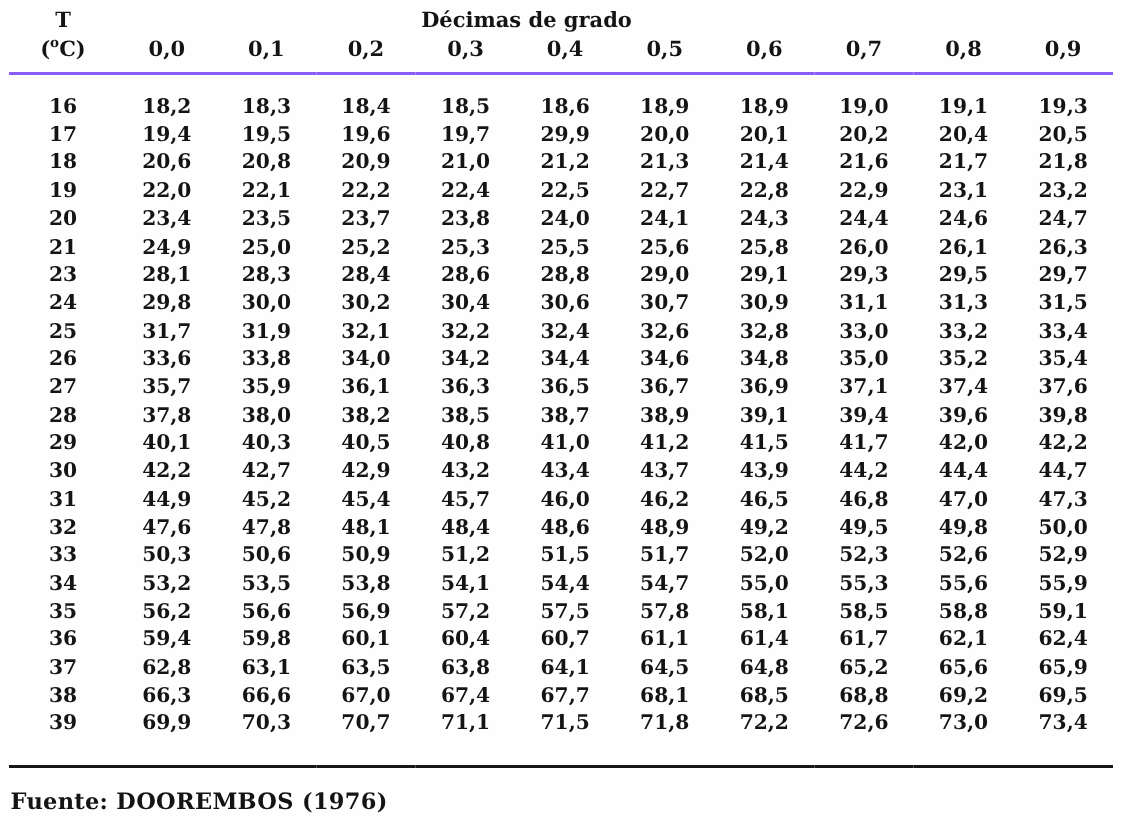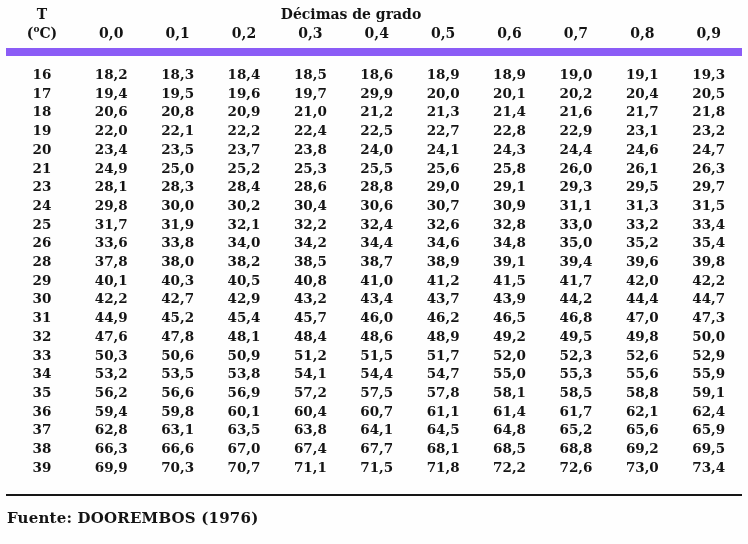--- a/index.html
+++ b/index.html
@@ -30,21 +30,21 @@
     font-weight: bold;
     text-align: center;
     vertical-align: bottom;
     padding: 0;
     line-height: 19px;
   }
   thead tr.hr1 th { height: 21px; }
   thead tr.hr2 th {
     height: 24px;
     padding-bottom: 5px;
-    border-bottom: 8px solid #8b5cf6;
+    border-bottom: 2px solid #8b5cf6;
   }
   thead th.group {
     
     padding-right: 118px;
   }
   sup.deg {
     font-size: 9px;
     vertical-align: super;
     line-height: 0;
   }
@@ -237,20 +237,33 @@
           <td>34,0</td>
           <td>34,2</td>
           <td>34,4</td>
           <td>34,6</td>
           <td>34,8</td>
           <td>35,0</td>
           <td>35,2</td>
           <td>35,4</td>
         </tr>
         <tr>
+          <td>27</td>
+          <td>35,7</td>
+          <td>35,9</td>
+          <td>36,1</td>
+          <td>36,3</td>
+          <td>36,5</td>
+          <td>36,7</td>
+          <td>36,9</td>
+          <td>37,1</td>
+          <td>37,4</td>
+          <td>37,6</td>
+        </tr>
+        <tr>
           <td>28</td>
           <td>37,8</td>
           <td>38,0</td>
           <td>38,2</td>
           <td>38,5</td>
           <td>38,7</td>
           <td>38,9</td>
           <td>39,1</td>
           <td>39,4</td>
           <td>39,6</td>

